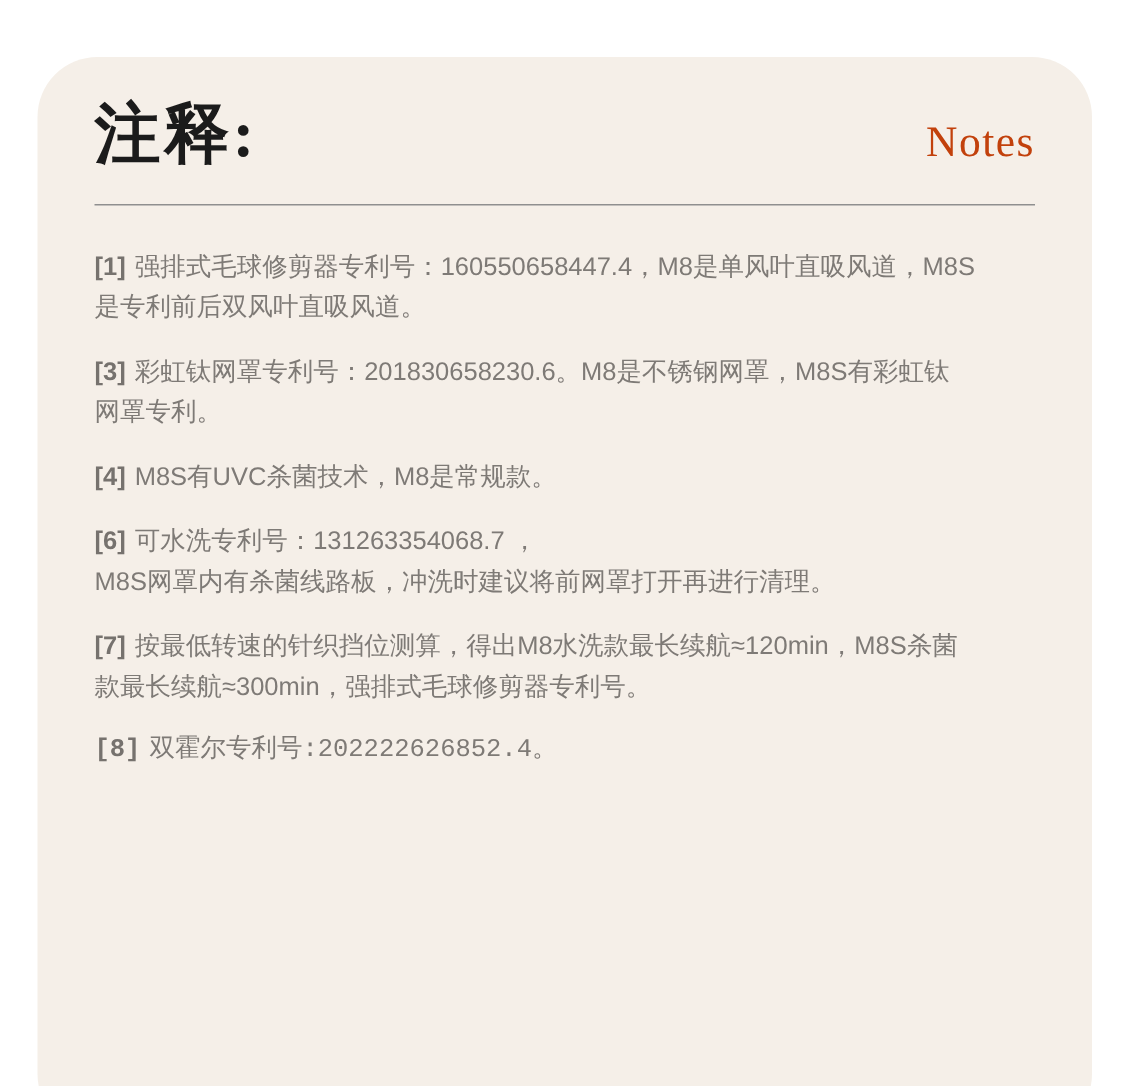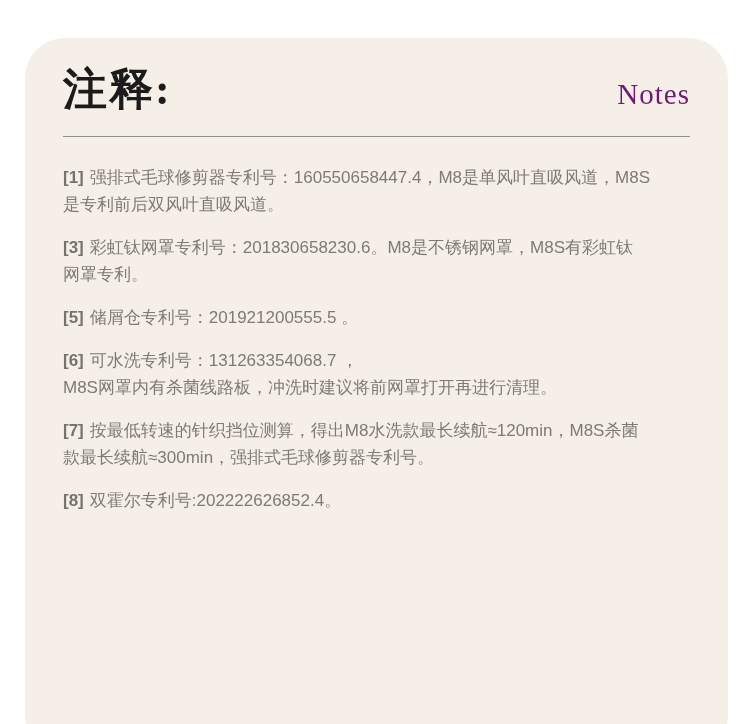--- a/index.html
+++ b/index.html
@@ -39,39 +39,39 @@
     font-size: 44px;
     line-height: 52px;
     letter-spacing: 2px;
     color: #1b1b1b;
   }
   .title-en {
     font-family: "Liberation Serif", "DejaVu Serif", serif;
     font-weight: 400;
     font-size: 29px;
     letter-spacing: 1px;
-    color: #701a75;
+    color: #c2410c;
   }
   .divider {
     border: none;
     border-top: 1px solid #8f8f8f;
     margin: 20px 0 0 0;
     height: 0;
   }
   .notes {
     margin-top: 27px;
   }
   .note {
     margin: 0 0 16px 0;
     font-size: 17px;
     line-height: 27px;
     color: #7e7a76;
     max-width: 630px;
   }
-  .note:last-child { margin-bottom: 4px; }
+  .note:last-child { margin-bottom: 4px; font-family: Liberation Mono, monospace; }
   .note .marker {
     font-weight: 700;
     padding-right: 6px;
     color: #76726e;
   }
   .note .note-text {
     white-space: pre-wrap;
   }
 </style>
 </head>
@@ -85,21 +85,21 @@
       <div class="title-en">Notes</div>
     </div>
 
     <hr class="divider">
 
     <div class="notes">
       <p class="note"><strong class="marker">[1]</strong><span class="note-text">强排式毛球修剪器专利号：160550658447.4，M8是单风叶直吸风道，M8S
 是专利前后双风叶直吸风道。</span></p>
       <p class="note"><strong class="marker">[3]</strong><span class="note-text">彩虹钛网罩专利号：201830658230.6。M8是不锈钢网罩，M8S有彩虹钛
 网罩专利。</span></p>
-      <p class="note"><strong class="marker">[5]</strong><span class="note-text">储屑仓专利号：201921200555.5 。</span></p>
+      <p class="note"><strong class="marker">[4]</strong><span class="note-text">M8S有UVC杀菌技术，M8是常规款。</span></p>
       <p class="note"><strong class="marker">[6]</strong><span class="note-text">可水洗专利号：131263354068.7 ，
 M8S网罩内有杀菌线路板，冲洗时建议将前网罩打开再进行清理。</span></p>
       <p class="note"><strong class="marker">[7]</strong><span class="note-text">按最低转速的针织挡位测算，得出M8水洗款最长续航≈120min，M8S杀菌
 款最长续航≈300min，强排式毛球修剪器专利号。</span></p>
       <p class="note"><strong class="marker">[8]</strong><span class="note-text">双霍尔专利号:202222626852.4。</span></p>
     </div>
 
   </div>
 </div>
 

